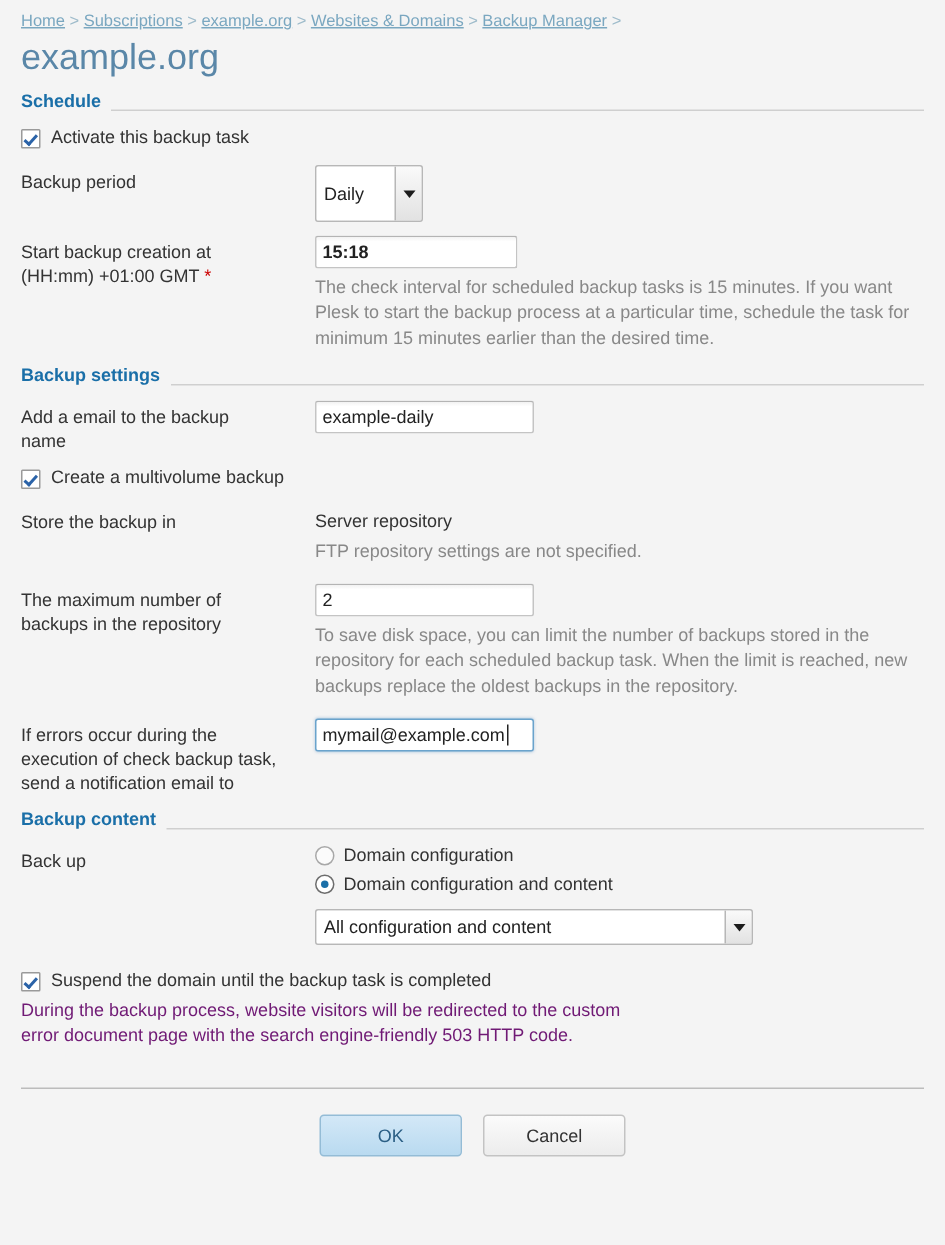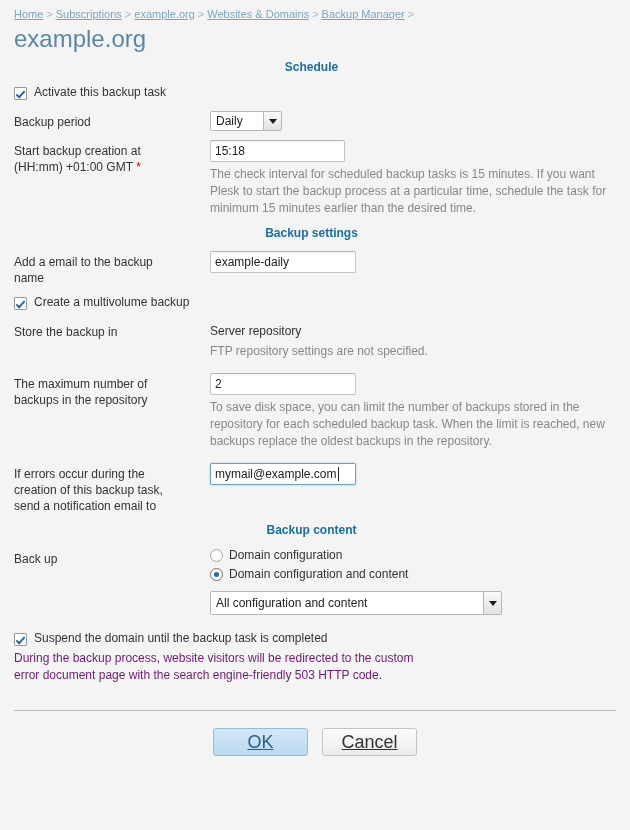--- a/index.html
+++ b/index.html
@@ -47,24 +47,23 @@
     line-height: 30px;
     font-weight: normal;
     color: #5a87a8;
     margin: 3px 0 4px 0;
     letter-spacing: 0px;
   }
 
   
   .section-head {
     display: flex;
-    align-items: center;
+    align-items: flex-end;
     margin-top: 6px;
     margin-bottom: 10px;
-    flex-direction: column;
   }
   .section-head .stitle {
     font-size: 12px;
     font-weight: bold;
     color: #1a6fa8;
     white-space: nowrap;
     padding-right: 7px;
   }
   .section-head .sline {
     flex: 1 1 auto;
@@ -196,21 +195,21 @@
     display: inline-block;
     width: 1px;
     height: 14px;
     background: #222222;
     margin-left: 1px;
   }
 
   
   .sel {
     box-sizing: border-box;
-    height: 20px;
+    height: 38px;
     border: 1px solid #b7b7b7;
     background: linear-gradient(to bottom, #fdfdfd 0%, #f3f3f3 100%);
     border-radius: 2px;
     display: inline-flex;
     align-items: stretch;
     font-size: 12px;
     color: #222222;
     overflow: hidden;
   }
   .sel .sval {
@@ -275,27 +274,26 @@
     display: flex;
     justify-content: center;
     gap: 14px;
     margin-top: 17px;
   }
   .btn {
     box-sizing: border-box;
     min-width: 95px;
     height: 28px;
     border-radius: 3px;
-    font-size: 18px;
+    font-size: 12px;
     font-family: "Liberation Sans", sans-serif;
     display: flex;
     align-items: center;
     justify-content: center;
     padding: 0 14px;
-    text-decoration: underline;
   }
   .btn-primary {
     background: linear-gradient(to bottom, #d3e8f7 0%, #b9daf0 100%);
     border: 1px solid #94bcd6;
     color: #2b5f85;
   }
   .btn-secondary {
     background: linear-gradient(to bottom, #fbfbfb 0%, #ececec 100%);
     border: 1px solid #c3c3c3;
     color: #333333;
@@ -334,21 +332,21 @@
     </div>
   </div>
 
   <div class="row">
     <div class="lbl">
       <span>Start backup creation at</span><br>
       <span>(HH:mm) +01:00 GMT</span>
       <span class="req">*</span>
     </div>
     <div class="fld">
-      <div class="tinput" style="width:135px;">
+      <div class="tinput" style="width:135px;font-weight:bold;">
         <span>15:18</span>
       </div>
       <div class="hint hint-wide">The check interval for scheduled backup tasks is 15 minutes. If you want Plesk to start the backup process at a particular time, schedule the task for minimum 15 minutes earlier than the desired time.</div>
     </div>
   </div>
 
   <div class="section-head">
     <span class="stitle">Backup settings</span>
     <span class="sline"></span>
   </div>
@@ -388,21 +386,21 @@
       <div class="tinput">
         <span>2</span>
       </div>
       <div class="hint hint-wide">To save disk space, you can limit the number of backups stored in the repository for each scheduled backup task. When the limit is reached, new backups replace the oldest backups in the repository.</div>
     </div>
   </div>
 
   <div class="row" style="margin-top:13px;justify-content:center;">
     <div class="lbl">
       <span>If errors occur during the</span><br>
-      <span>creation of this backup task,</span><br>
+      <span>execution of check backup task,</span><br>
       <span>send a notification email to</span>
     </div>
     <div class="fld">
       <div class="tinput focused">
         <span>mymail@example.com</span>
           <span class="caret"></span>
       </div>
     </div>
   </div>
 

